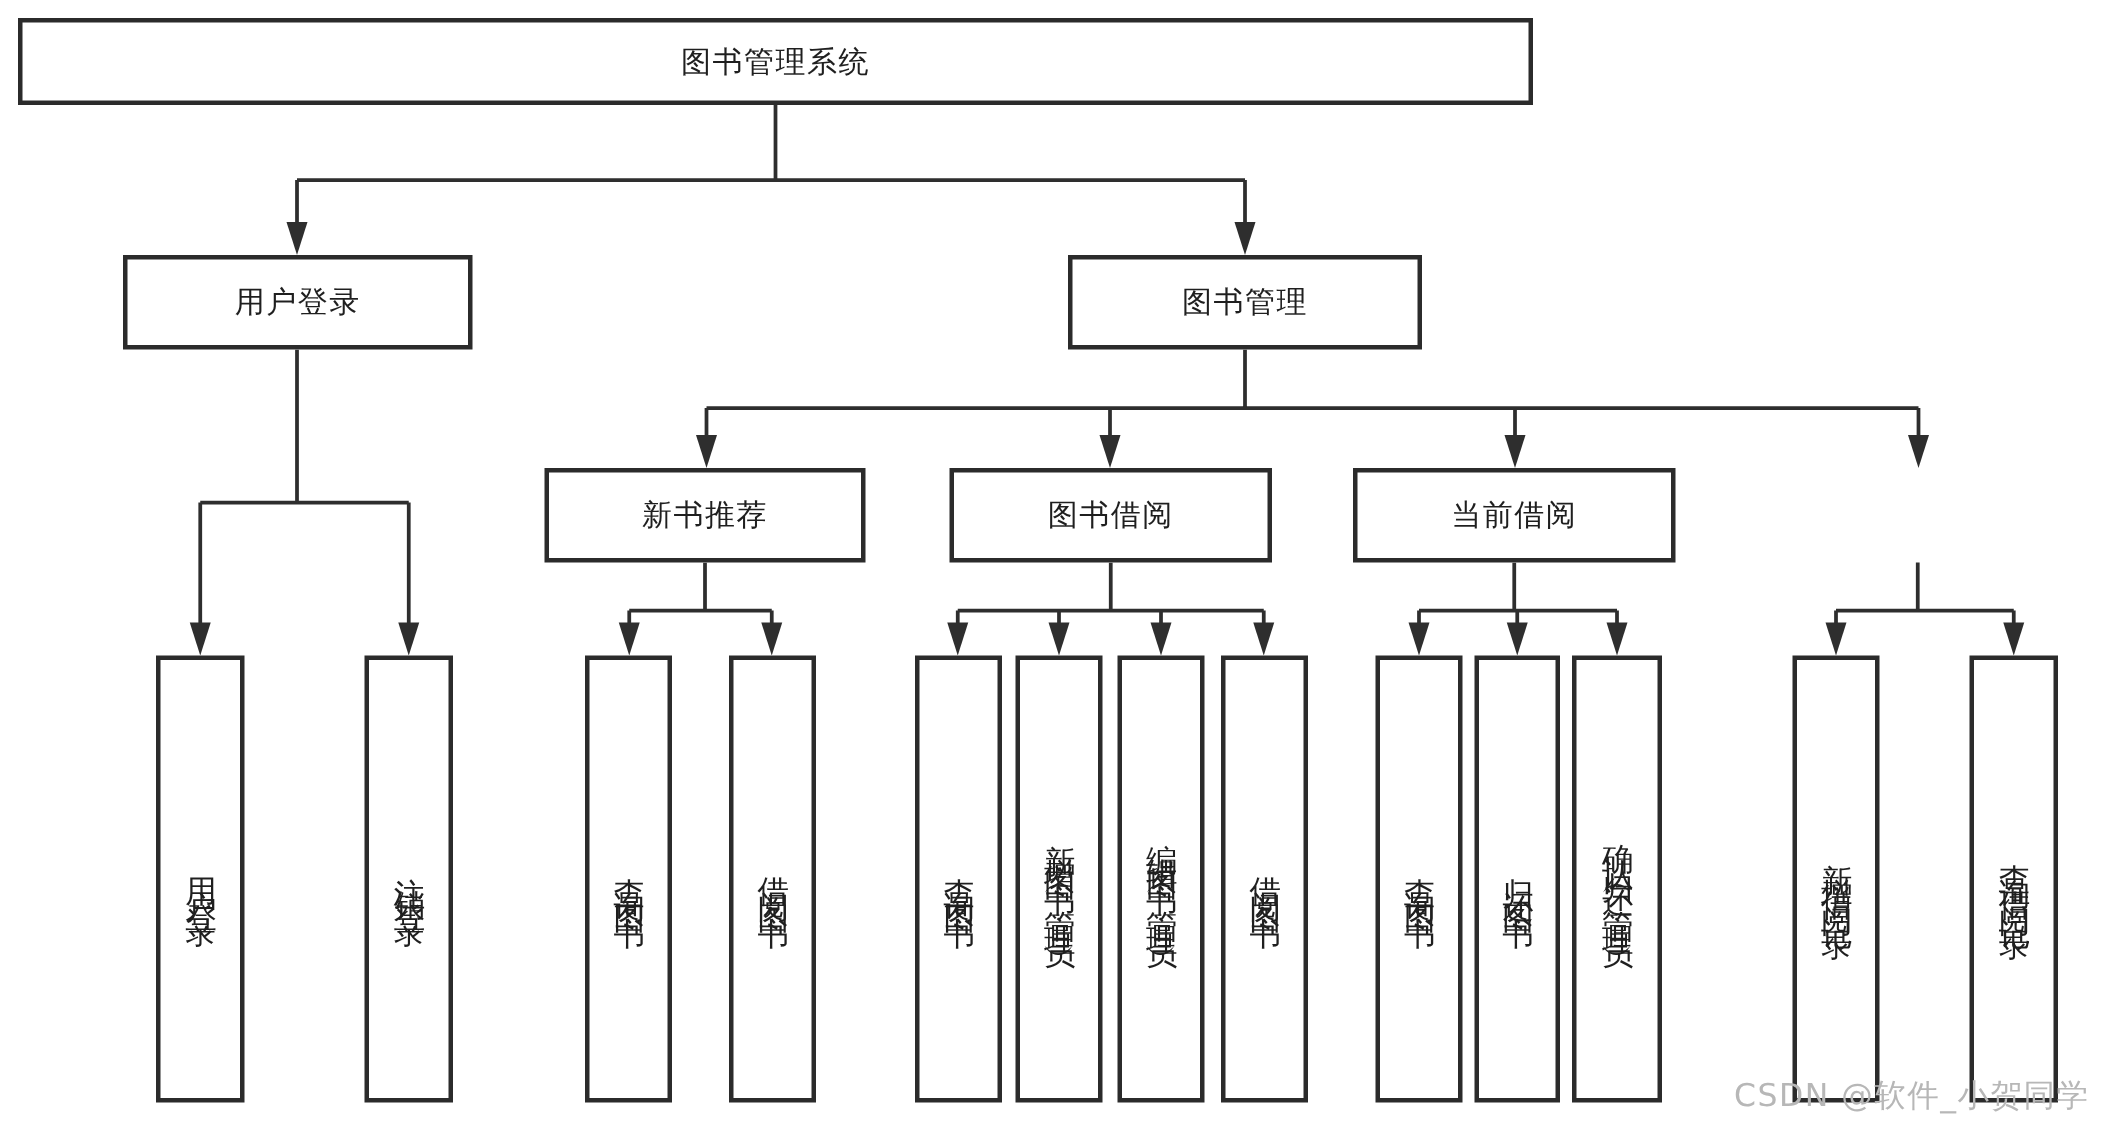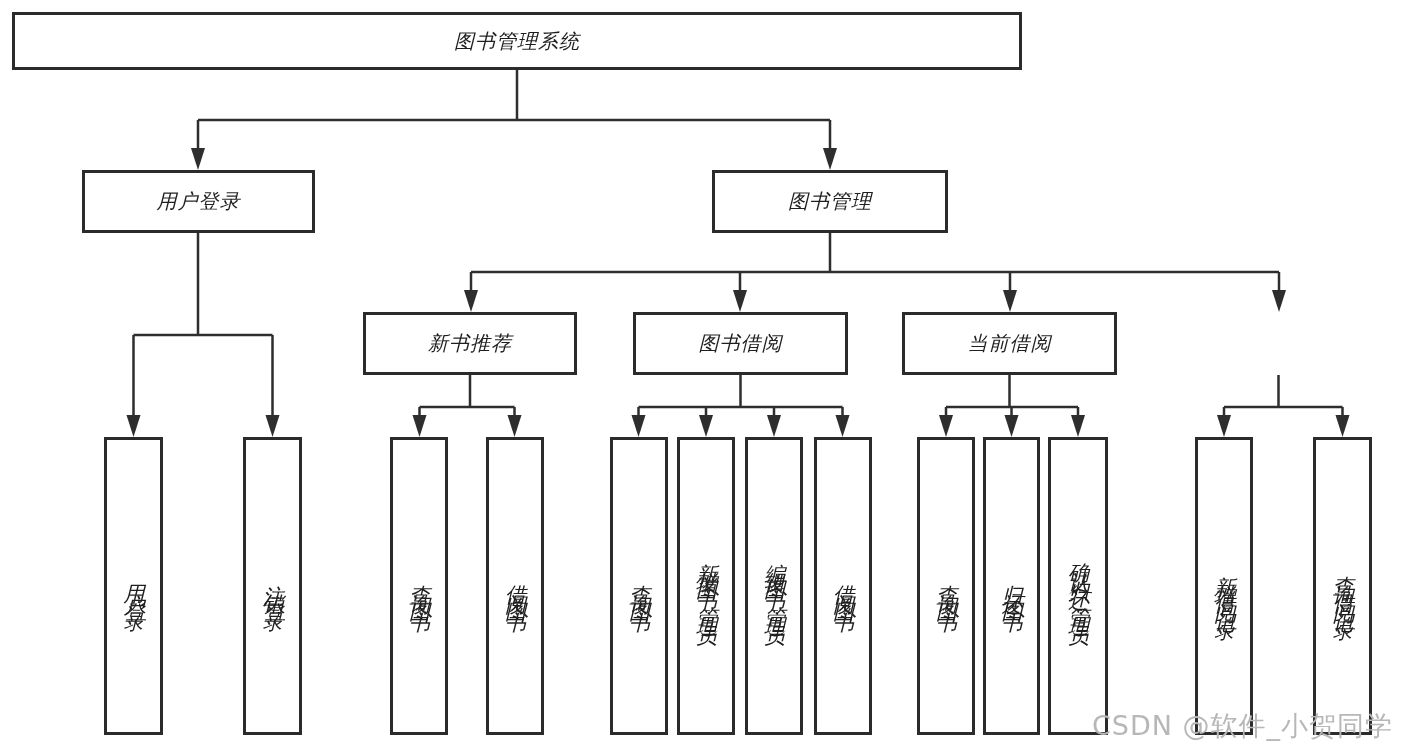--- a/index.html
+++ b/index.html
@@ -19,40 +19,39 @@
     height: 747px;
   }
   .box {
     position: absolute;
     box-sizing: border-box;
     border: 3px solid #2b2b2b;
     background: #ffffff;
     display: flex;
     align-items: center;
     justify-content: center;
-    font-style: italic;
   }
   .hnode {
     font-size: 20px;
     letter-spacing: 1px;
     white-space: nowrap;
   }
   .vnode {
     writing-mode: vertical-rl;
     text-orientation: mixed;
     font-size: 21px;
     letter-spacing: 9px;
     line-height: 1;
     white-space: nowrap;
   }
   .watermark {
     position: absolute;
     right: 12px;
     bottom: 3px;
-    font-size: 27px;
+    font-size: 21px;
     letter-spacing: 1px;
     color: #b7b7b7;
     white-space: nowrap;
     pointer-events: none;
   }
 </style>
 </head>
 <body>
 
 <div class="canvas">

